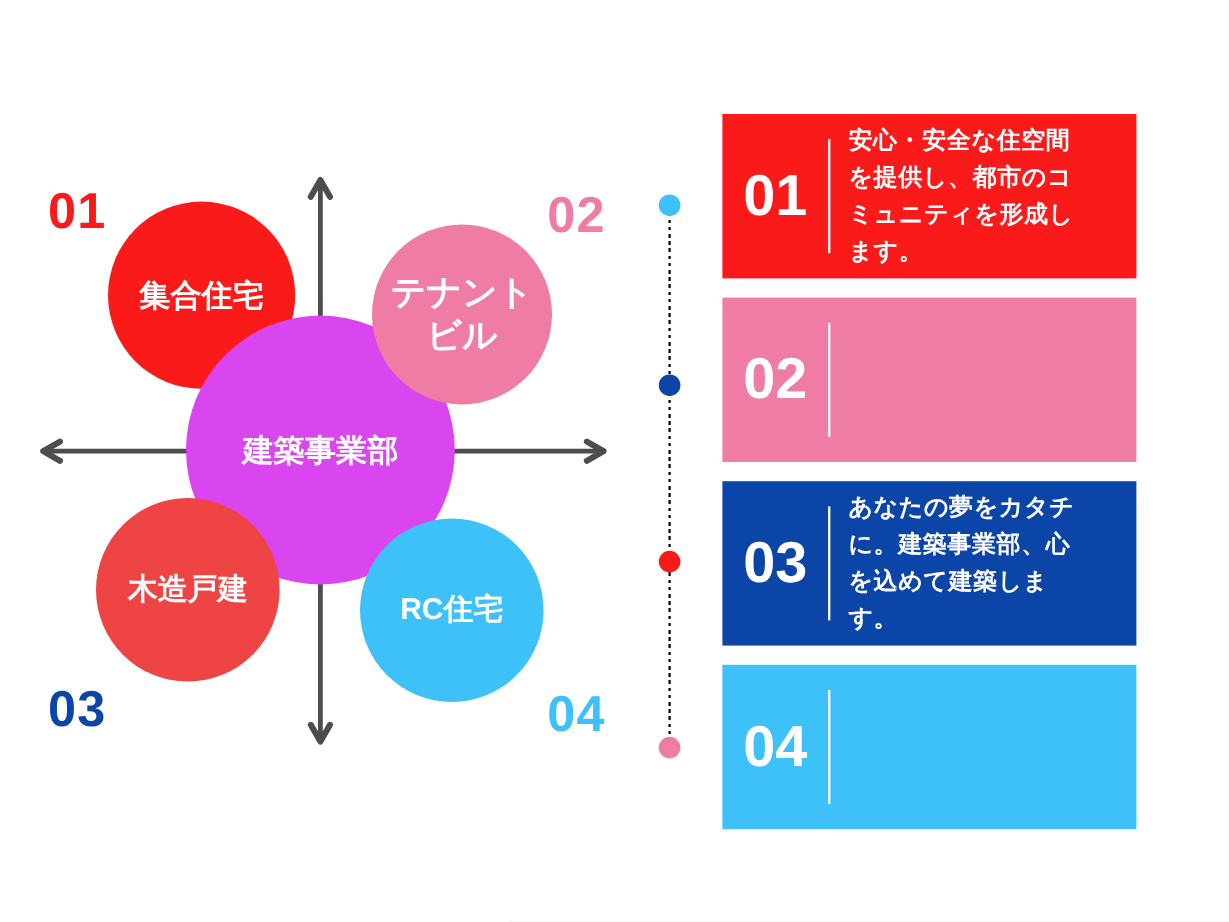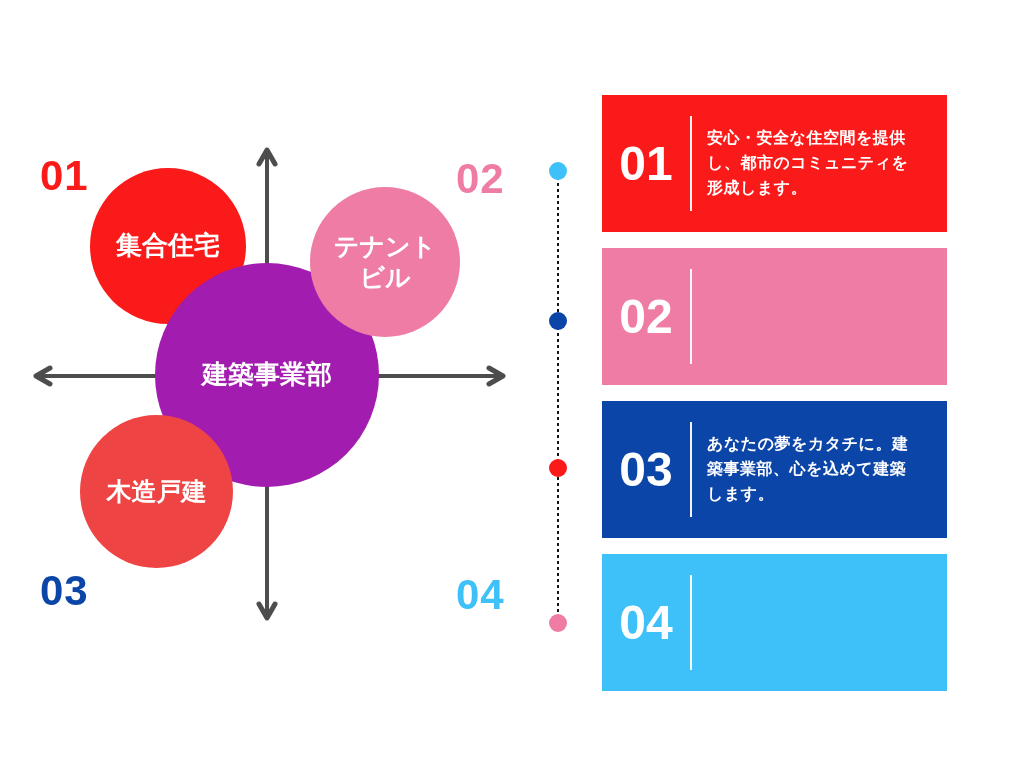--- a/index.html
+++ b/index.html
@@ -6,24 +6,24 @@
   #canvas{
     position:relative;width:1024px;height:768px;background:#ffffff;
     font-family:"Liberation Sans","DejaVu Sans",sans-serif;overflow:hidden;margin:0 auto;
   }
   
   #axes{position:absolute;left:0;top:0;z-index:0;}
   .circle{
     position:absolute;border-radius:50%;display:flex;align-items:center;justify-content:center;
     text-align:center;color:#ffffff;font-weight:700;
   }
-  .circle .lbl{white-space:pre-line;line-height:1.25;font-family:Liberation Serif, serif;}
+  .circle .lbl{white-space:pre-line;line-height:1.25;}
   .c-red  {left:90px;  top:168px; width:156px;height:156px; z-index:1; font-size:26px;}
   .c-black{left:155px; top:263px; width:224px;height:224px; z-index:2; font-size:26px;}
-  .c-pink {left:310px; top:187px; width:150px;height:150px; z-index:3; font-size:25px;}
+  .c-pink {left:310px; top:187px; width:150px;height:150px; z-index:3; font-size:29px;}
   .c-blue {left:80px;  top:415px; width:153px;height:153px; z-index:3; font-size:25px;}
   .c-sky  {left:300px; top:432px; width:153px;height:153px; z-index:3; font-size:25px;}
   .qnum{
     position:absolute;font-size:42px;font-weight:800;line-height:1;letter-spacing:1px;z-index:4;
   }
   .qn-1{left:40px;  top:155px;}
   .qn-2{left:456px; top:158px;}
   .qn-3{left:40px;  top:570px;}
   .qn-4{left:456px; top:574px;}
   
@@ -37,21 +37,21 @@
   #cards{position:absolute;left:602px;top:95px;width:345px;}
   .card{
     width:345px;height:137px;margin-bottom:16px;display:flex;align-items:center;
     color:#ffffff;
   }
   .card-num{
     flex:0 0 88px;text-align:center;font-size:48px;font-weight:800;line-height:1;
   }
   .card-divider{flex:0 0 auto;width:2px;height:95px;background:rgba(255,255,255,.95);}
   .card-text{
-    margin:0 0 0 15px;width:204px;font-size:16px;font-weight:700;line-height:1.55;
+    margin:0 0 0 15px;width:204px;font-size:20px;font-weight:700;line-height:1.55;
     letter-spacing:.5px;
   }
 </style>
 </head>
 <body>
 
 <div id="canvas">
 
   <svg id="axes" width="1024" height="768" viewBox="0 0 1024 768">
     <g stroke="#4D4D4D" stroke-width="4" fill="none" stroke-linecap="round" stroke-linejoin="round">
@@ -67,33 +67,36 @@
         <polyline points="50,368 36,376 50,384"></polyline>
         <polyline points="489,368 503,376 489,384"></polyline>
       </g>
     </g>
   </svg>
 
   <div class="circle c-red" style="background-color: rgb(250, 26, 26);">
     <span class="lbl">集合住宅</span>
   </div>
 
-  <div class="circle c-black" style="background-color: #a21caf;">
+  <div class="circle c-black" style="background-color: #d946ef;">
     <span class="lbl">建築事業部</span>
   </div>
 
   <div class="circle c-pink" style="background-color: rgb(238, 124, 165);">
     <span class="lbl">テナント
 ビル</span>
   </div>
 
   <div class="circle c-blue" style="background-color: #ef4444;">
     <span class="lbl">木造戸建</span>
   </div>
 
+  <div class="circle c-sky" style="background-color: rgb(62, 193, 249);">
+    <span class="lbl">RC住宅</span>
+  </div>
 
   <div class="qnum qn-1" style="color: rgb(250, 26, 26);">01</div>
   <div class="qnum qn-2" style="color: rgb(238, 124, 165);">02</div>
   <div class="qnum qn-3" style="color: rgb(12, 69, 168);">03</div>
   <div class="qnum qn-4" style="color: rgb(62, 193, 249);">04</div>
 
   <div class="tl-line"></div>
   <div class="tl-dot td-1" style="background-color: rgb(62, 193, 249);"></div>
   <div class="tl-dot td-2" style="background-color: rgb(12, 69, 168);"></div>
   <div class="tl-dot td-3" style="background-color: rgb(250, 26, 26);"></div>

